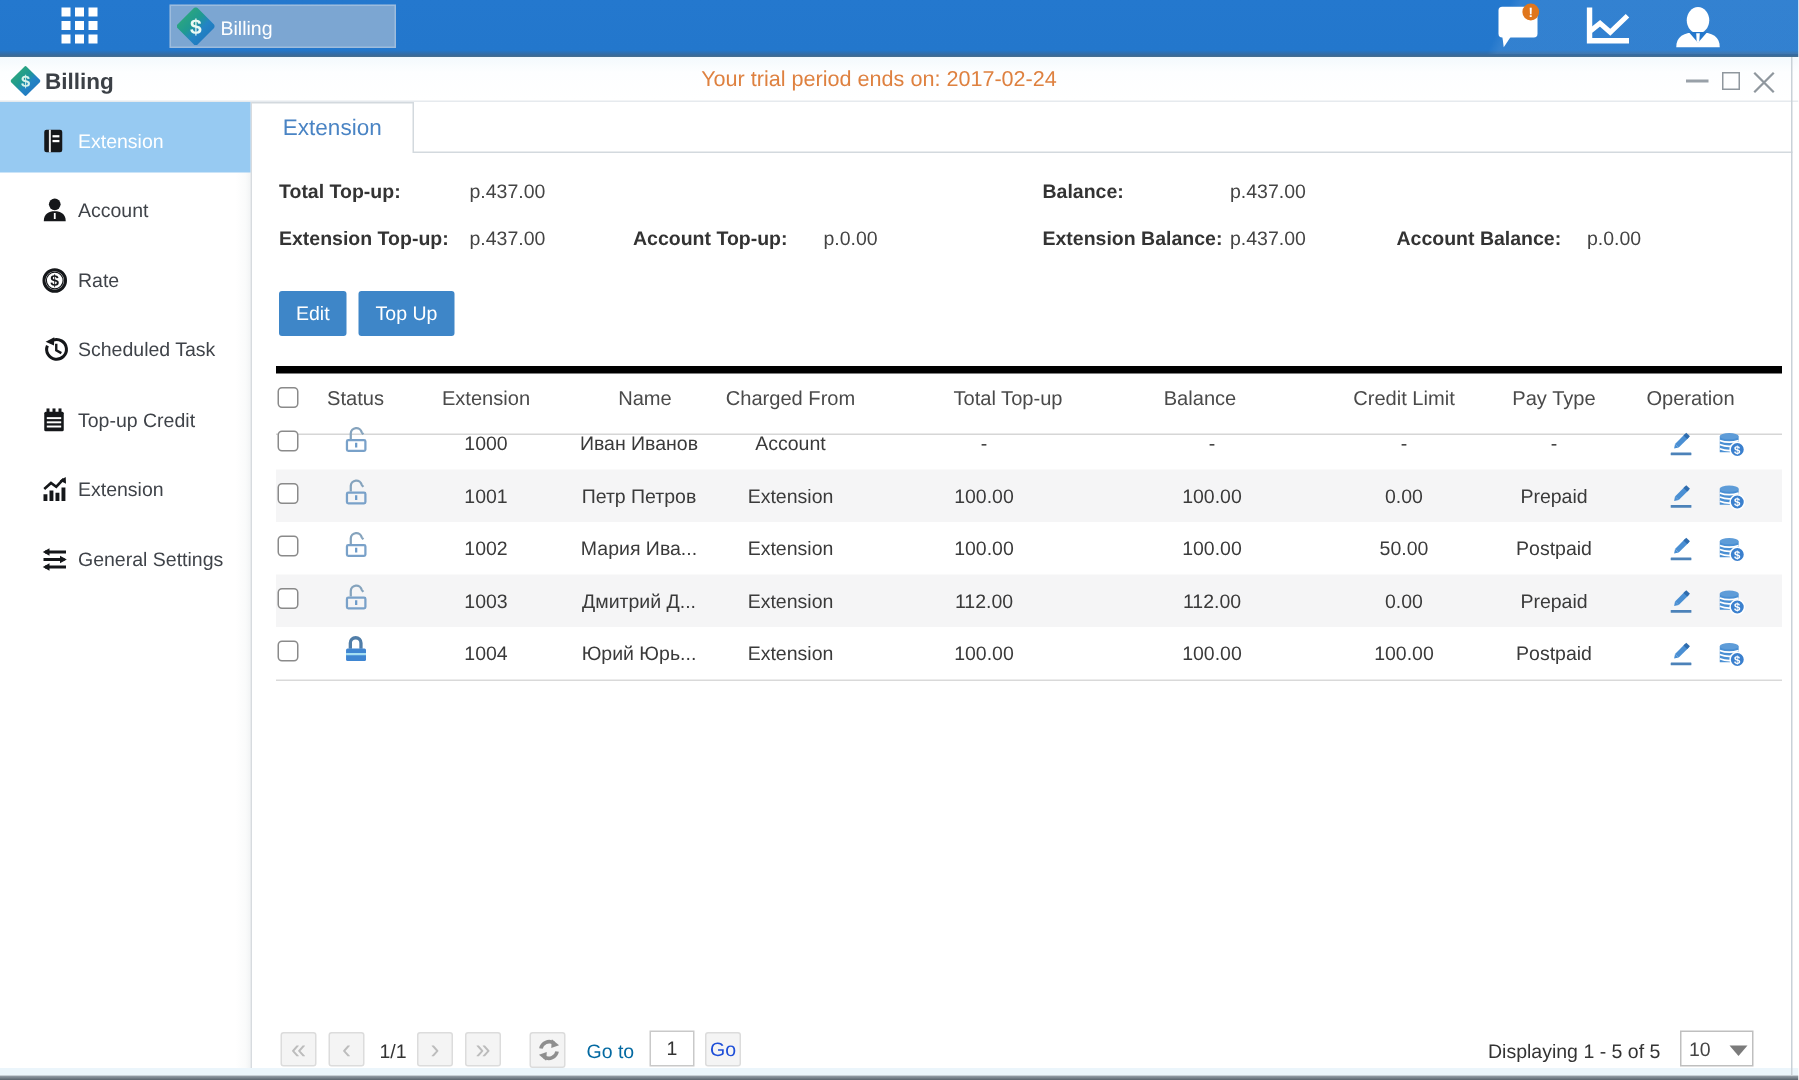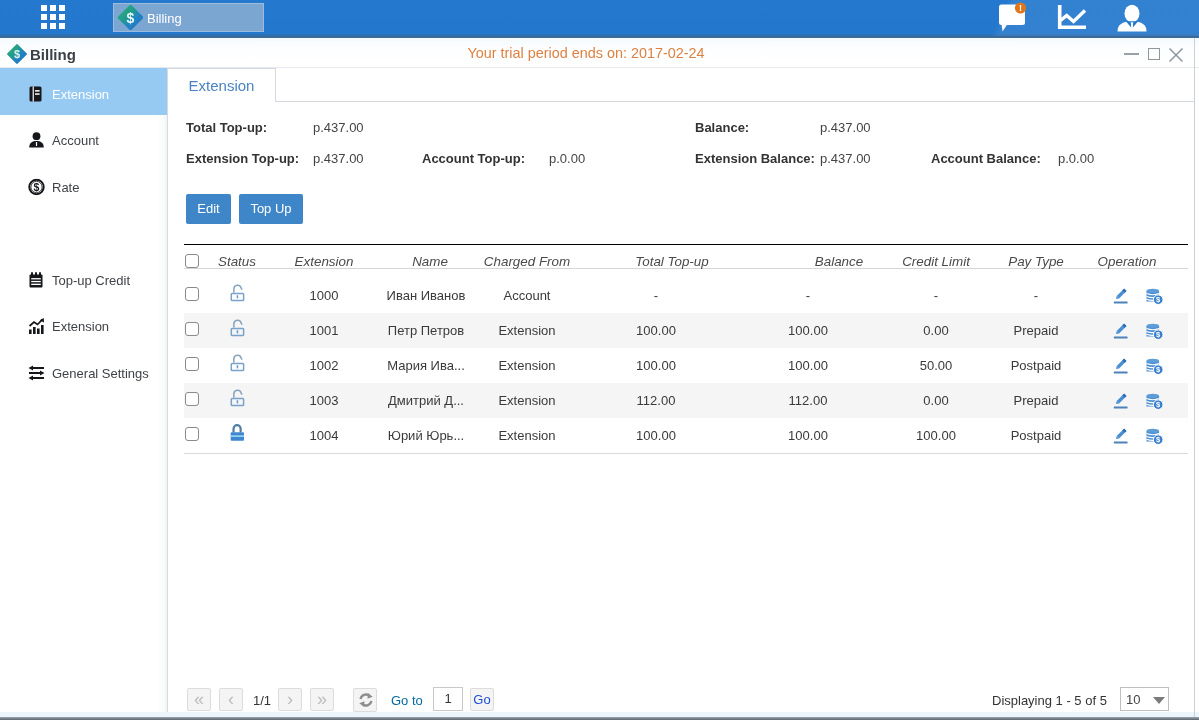--- a/index.html
+++ b/index.html
@@ -47,22 +47,22 @@
 #tabline { position:absolute; left:108px; top:33px; width:919px; height:1px; background:#d3d9de; }
 
 .lab { position:absolute; font-size:13px; font-weight:bold; color:#333; }
 .val { position:absolute; font-size:13px; color:#444; }
 
 .btn { position:absolute; top:126px; height:30px; background:#3e86c8; color:#fff;
   font-size:13px; text-align:center; line-height:30px; border-radius:2px; }
 
 
 #tbl { position:absolute; left:16px; top:176px; width:1004px; }
-.hrow { position:absolute; left:0; top:0; width:1004px; height:25px;
-  border-top:1px solid #000000; border-bottom:1px solid #d6d6d6;font-style:italic; }
+.hrow { position:absolute; left:0; top:0; width:1004px; height:46px;
+  border-top:5px solid #000000; border-bottom:1px solid #d6d6d6; }
 .hcell { position:absolute; top:0; height:34px; line-height:33px; font-size:13.4px; color:#4a4a4a; text-align:center; }
 .trow { position:absolute; left:0; width:1004px; height:35px; }
 .trow.alt { background:#f5f5f6; }
 .tcell { position:absolute; top:0; height:35px; line-height:35px; font-size:13px; color:#3a3a3a; text-align:center; }
 .cbx { position:absolute; left:1px; width:14px; height:14px; border:1px solid #8a8a8a;
   border-radius:3px; background:#fff; }
 .st { position:absolute; left:45px; top:4px; }
 .op { position:absolute; top:9px; }
 #tblbot { position:absolute; left:16px; width:1004px; height:1px; background:#d9d9d9; }
 
@@ -176,20 +176,28 @@
       <span class="txt">Account</span>
     </div>
     <div class="sitem" style="top:93px">
       <svg width="17" height="17" viewBox="0 0 17 17">
         <circle cx="8.5" cy="8.5" r="7.2" fill="none" stroke="#15171a" stroke-width="2"></circle>
         <circle cx="8.5" cy="8.5" r="5.6" fill="none" stroke="#15171a" stroke-width="0.8"></circle>
         <text x="8.5" y="12.2" text-anchor="middle" font-size="10.5" font-weight="bold" fill="#15171a" font-family="Liberation Sans">$</text>
       </svg>
       <span class="txt">Rate</span>
     </div>
+    <div class="sitem" style="top:139.5px">
+      <svg width="18" height="17" viewBox="0 0 18 17">
+        <path d="M7.24,2.3 A6.6,6.6 0 1 1 3.6,5.9" fill="none" stroke="#15171a" stroke-width="2"></path>
+        <path d="M9.5,4.6 L9.5,9 L12.9,10.9" stroke="#15171a" stroke-width="1.6" fill="none"></path>
+        <polygon points="8.2,0.4 2.4,3.4 8.0,5.8" fill="#15171a"></polygon>
+      </svg>
+      <span class="txt">Scheduled Task</span>
+    </div>
     <div class="sitem" style="top:186px">
       <svg width="16" height="17" viewBox="0 0 16 17">
         <rect x="1.5" y="3" width="13" height="13" rx="1" fill="#15171a"></rect>
         <rect x="3" y="0.8" width="2" height="3.4" fill="#15171a"></rect>
         <rect x="7" y="0.8" width="2" height="3.4" fill="#15171a"></rect>
         <rect x="11" y="0.8" width="2" height="3.4" fill="#15171a"></rect>
         <rect x="3.2" y="6.6" width="9.6" height="1.3" fill="#fff"></rect>
         <rect x="3.2" y="9.4" width="9.6" height="1.3" fill="#fff"></rect>
         <rect x="3.2" y="12.2" width="9.6" height="1.3" fill="#fff"></rect>
       </svg>
@@ -241,21 +249,21 @@
     <div class="btn" style="left:71px;width:64px">Top Up</div>
 
     <div id="tbl">
       <div class="hrow">
         <div class="cbx" style="top:9px"></div>
         <div class="hcell" style="left:-7px;width:120px">Status</div>
         <div class="hcell" style="left:80px;width:120px">Extension</div>
         <div class="hcell" style="left:186px;width:120px">Name</div>
         <div class="hcell" style="left:283px;width:120px">Charged From</div>
         <div class="hcell" style="left:428px;width:120px">Total Top-up</div>
-        <div class="hcell" style="left:595px;width:120px">Balance</div>
+        <div class="hcell" style="left:556px;width:120px">Balance</div>
         <div class="hcell" style="left:692px;width:120px">Credit Limit</div>
         <div class="hcell" style="left:792px;width:120px">Pay Type</div>
         <div class="hcell" style="left:883px;width:120px">Operation</div>
       </div>
     </div>
 
     <div id="rows">
       <div class="trow" style="left:16px;top:210px">
           <div class="cbx" style="top:8.5px"></div>
           <svg class="st" width="18" height="20" viewBox="0 0 18 20">

